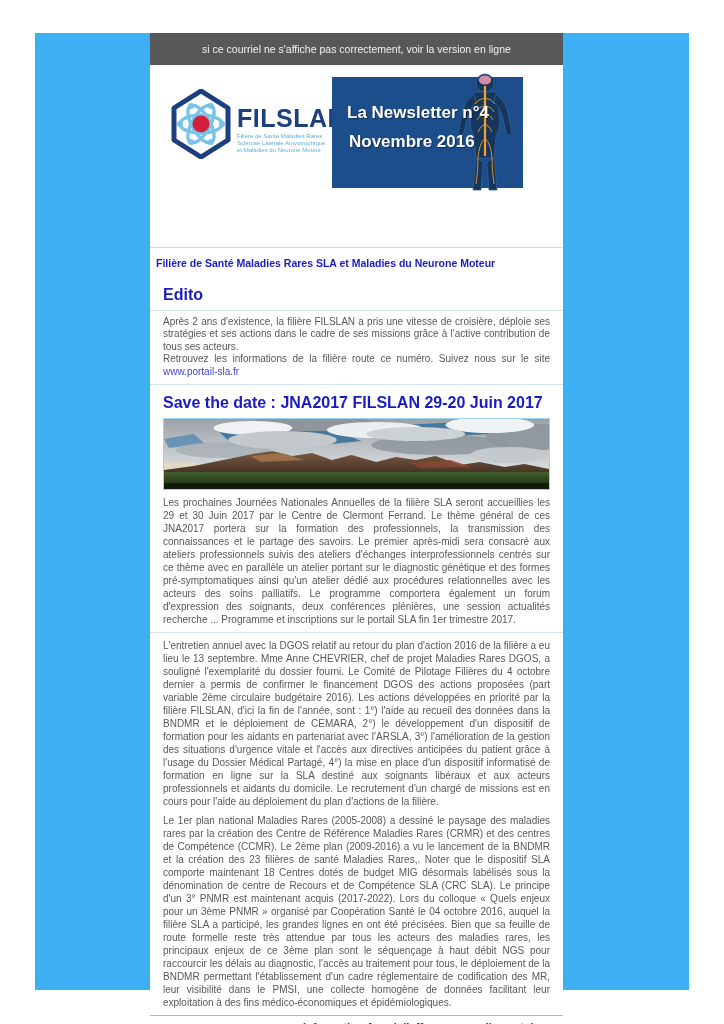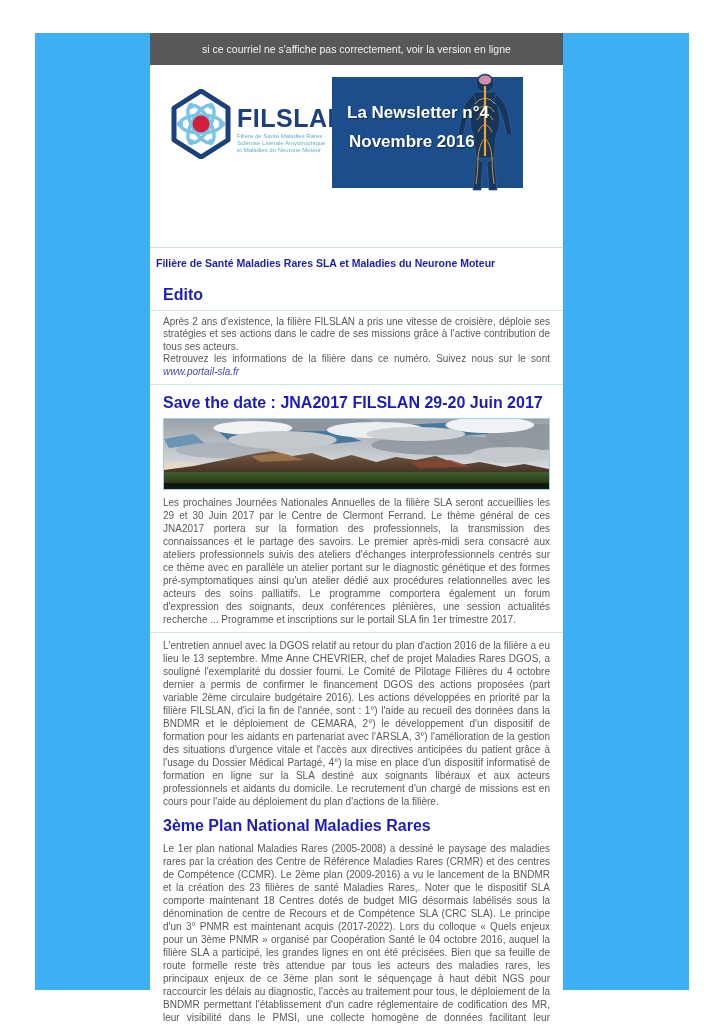--- a/index.html
+++ b/index.html
@@ -28,21 +28,21 @@
 
   .title-bar{border-top:1px solid #c9dff0;color:#1b1bc3;font-weight:bold;
              font-size:10.5px;padding:9px 6px 8px 6px;margin-top:44px;}
 
   .h2{color:#1b1bc3;font-size:16px;font-weight:bold;line-height:20px;margin:8px 13px 5px 13px;}
   .sep{border-top:1px solid #cde4f3;height:0;}
   .sep-gray{border-top:1px solid #b5b5b5;height:0;}
 
   .para{font-size:10px;line-height:13px;color:#58585a;text-align:justify;margin:6px 13px 6px 13px;}
   .para-lg{font-size:10px;line-height:12.4px;margin:5px 13px 6px 13px;}
-  .link{color:#4444cc;text-decoration:none;cursor:pointer;font-style:italic;}
+  .link{color:#4444cc;text-decoration:none;cursor:pointer;}
 
   .photo-wrap{margin:2px 13px 0 13px;border:1px solid #9fd2ee;height:70px;}
   .photo-wrap svg{display:block;width:100%;height:100%;}
 
   .news{display:flex;margin-top:4px;}
   .news-spacer{width:153px;flex:none;}
   .news-col{width:250px;}
   .news-title{font-size:11px;font-weight:bold;color:#3c3c3c;line-height:14px;}
   .news-body{font-size:10px;line-height:10.7px;color:#6b6b6b;text-align:justify;margin-top:9px;}
 </style>
@@ -119,21 +119,21 @@
         </svg>
       </div>
     </div>
 
     <div class="title-bar">Filière de Santé Maladies Rares SLA et Maladies du Neurone Moteur</div>
 
     <div class="h2">Edito</div>
     <div class="sep"></div>
 
     <p class="para para-lg"><span>Après 2 ans d'existence, la filière FILSLAN a pris une vitesse de croisière, déploie ses stratégies et ses actions dans le cadre de ses missions grâce à l'active contribution de tous ses acteurs.</span><br>
-       <span>Retrouvez les informations de la filière dans ce numéro. Suivez nous sur le sont</span>
+       <span>Retrouvez les informations de la filière route ce numéro. Suivez nous sur le site</span>
        <a class="link">www.portail-sla.fr</a></p>
 
     <div class="sep"></div>
 
     <div class="h2">Save the date : JNA2017 FILSLAN 29-20 Juin 2017</div>
 
     <div class="photo-wrap">
       <svg viewBox="0 0 390 70" preserveAspectRatio="none" xmlns="http://www.w3.org/2000/svg">
         <defs>
           <linearGradient id="sky" x1="0" y1="0" x2="0" y2="1">
@@ -172,21 +172,20 @@
         <rect x="0" y="64" width="390" height="6" fill="#10190b"></rect>
       </svg>
     </div>
 
     <p class="para">Les prochaines Journées Nationales Annuelles de la filière SLA seront accueillies les 29 et 30 Juin 2017 par le Centre de Clermont Ferrand. Le thème général de ces JNA2017 portera sur la formation des professionnels, la transmission des connaissances et le partage des savoirs. Le premier après-midi sera consacré aux ateliers professionnels suivis des ateliers d'échanges interprofessionnels centrés sur ce thème avec en parallèle un atelier portant sur le diagnostic génétique et des formes pré-symptomatiques ainsi qu'un atelier dédié aux procédures relationnelles avec les acteurs des soins palliatifs. Le programme comportera également un forum d'expression des soignants, deux conférences plénières, une session actualités recherche ... Programme et inscriptions sur le portail SLA fin 1er trimestre 2017.</p>
 
     <div class="sep"></div>
 
     <p class="para">L'entretien annuel avec la DGOS relatif au retour du plan d'action 2016 de la filière a eu lieu le 13 septembre. Mme Anne CHEVRIER, chef de projet Maladies Rares DGOS, a souligné l'exemplarité du dossier fourni. Le Comité de Pilotage Filières du 4 octobre dernier a permis de confirmer le financement DGOS des actions proposées (part variable 2ème circulaire budgétaire 2016). Les actions développées en priorité par la filière FILSLAN, d'ici la fin de l'année, sont : 1°) l'aide au recueil des données dans la BNDMR et le déploiement de CEMARA, 2°) le développement d'un dispositif de formation pour les aidants en partenariat avec l'ARSLA, 3°) l'amélioration de la gestion des situations d'urgence vitale et l'accès aux directives anticipées du patient grâce à l'usage du Dossier Médical Partagé, 4°) la mise en place d'un dispositif informatisé de formation en ligne sur la SLA destiné aux soignants libéraux et aux acteurs professionnels et aidants du domicile. Le recrutement d'un chargé de missions est en cours pour l'aide au déploiement du plan d'actions de la filière.</p>
 
-    <div class="h2">3ème Plan National Maladies Rares</div>
     <p class="para">Le 1er plan national Maladies Rares (2005-2008) a dessiné le paysage des maladies rares par la création des Centre de Référence Maladies Rares (CRMR) et des centres de Compétence (CCMR). Le 2ème plan (2009-2016) a vu le lancement de la BNDMR et la création des 23 filières de santé Maladies Rares,. Noter que le dispositif SLA comporte maintenant 18 Centres dotés de budget MIG désormais labélisés sous la dénomination de centre de Recours et de Compétence SLA (CRC SLA). Le principe d'un 3° PNMR est maintenant acquis (2017-2022). Lors du colloque « Quels enjeux pour un 3ème PNMR » organisé par Coopération Santé le 04 octobre 2016, auquel la filière SLA a participé, les grandes lignes en ont été précisées. Bien que sa feuille de route formelle reste très attendue par tous les acteurs des maladies rares, les principaux enjeux de ce 3ème plan sont le séquençage à haut débit NGS pour raccourcir les délais au diagnostic, l'accès au traitement pour tous, le déploiement de la BNDMR permettant l'établissement d'un cadre réglementaire de codification des MR, leur visibilité dans le PMSI, une collecte homogène de données facilitant leur exploitation à des fins médico-économiques et épidémiologiques.</p>
 
     <div class="sep-gray"></div>
 
     <div class="news">
       <div class="news-spacer"></div>
       <div class="news-col">
         <div class="news-title">Information Appel d'offres renouvellement des centres</div>
         <div class="news-body">La DGOS n'a pas inclus les Ccentres de Recours et de</div>
       </div>

